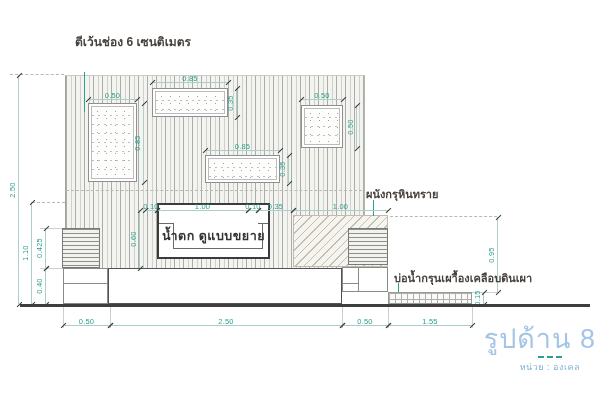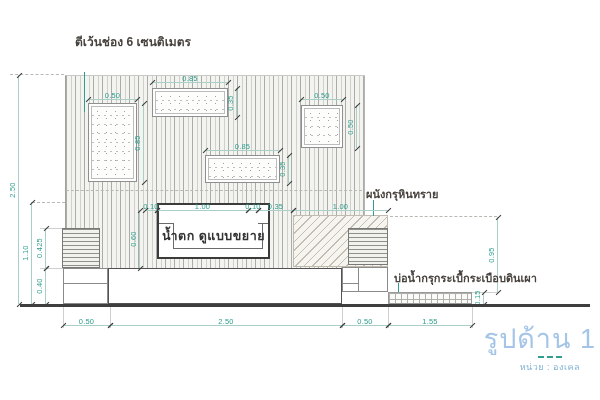--- a/index.html
+++ b/index.html
@@ -197,21 +197,21 @@
     </div>
 
   <div class="leader" style="left:84px;top:72px;height:40px;"></div>
   <div class="leader" style="left:373px;top:200px;height:16px;"></div>
   <div class="leader" style="left:398px;top:283px;height:13px;"></div>
 
   <div class="abs note" style="left:75px;top:34px;">
     <div>ตีเว้นช่อง 6 เซนติเมตร</div>
   </div>
   <div class="abs lbl" style="left:366px;top:185px;">ผนังกรุหินทราย</div>
-  <div class="abs lbl" style="left:394px;top:269px;">บ่อน้ำกรุกระเบื้กระเบือบดินเผา</div>
+  <div class="abs lbl" style="left:394px;top:269px;">บ่อน้ำกรุนเผาื้องเคลือบดินเผา</div>
 
   <div class="titleblock">
-    <div class="title">รูปด้าน 1</div>
+    <div class="title">รูปด้าน 8</div>
     <div class="tdash"></div>
     <div class="unit">หน่วย : องเคล</div>
   </div>
 
 </div>
 
 </body></html>

